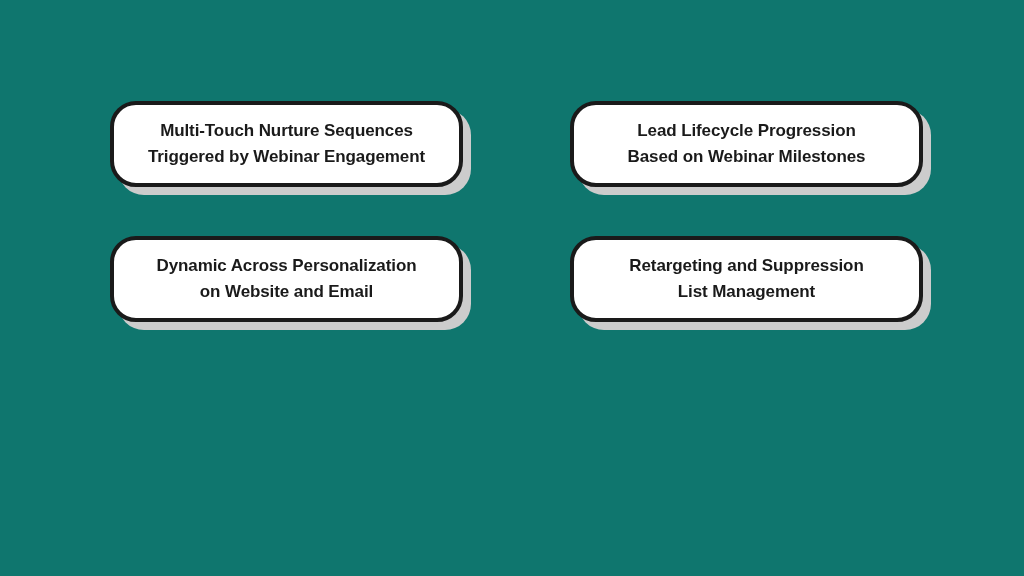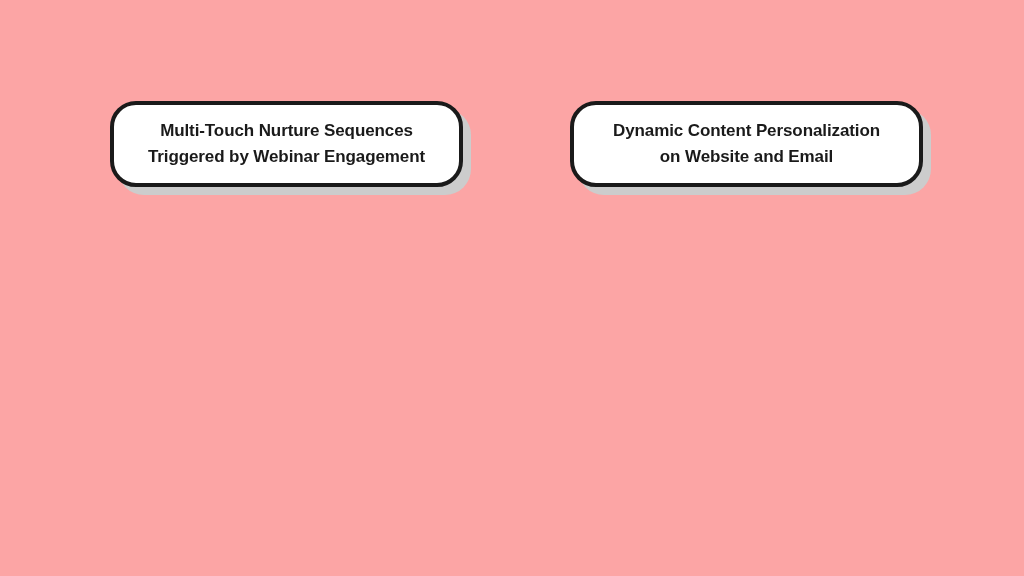--- a/index.html
+++ b/index.html
@@ -12,21 +12,21 @@
     height: 576px;
     background: #ffffff;
     font-family: "Liberation Sans", "DejaVu Sans", sans-serif;
     overflow: hidden;
   }
 
   .canvas {
     position: relative;
     width: 1024px;
     height: 576px;
-    background: #fca5a5;
+    background: #0f766e;
   }
 
   .grid {
     position: absolute;
     left: 110px;
     top: 101px;
     width: 821px;
     display: grid;
     grid-template-columns: 353px 353px;
     grid-column-gap: 107px;
@@ -88,26 +88,40 @@
   <div class="grid">
 
     <div class="card-slot">
       <div class="card-shadow"></div>
       <div class="card">
         <span class="card-label">Multi-Touch Nurture Sequences
 Triggered by Webinar Engagement</span>
       </div>
     </div>
 
+    <div class="card-slot">
+      <div class="card-shadow"></div>
+      <div class="card">
+        <span class="card-label">Lead Lifecycle Progression
+Based on Webinar Milestones</span>
+      </div>
+    </div>
 
 
     <div class="card-slot">
       <div class="card-shadow"></div>
       <div class="card">
-        <span class="card-label">Dynamic Content Personalization
+        <span class="card-label">Dynamic Across Personalization
 on Website and Email</span>
       </div>
     </div>
 
 
+    <div class="card-slot">
+      <div class="card-shadow"></div>
+      <div class="card">
+        <span class="card-label">Retargeting and Suppression
+List Management</span>
+      </div>
+    </div>
 
   </div>
 </div>
 
 </body></html>

